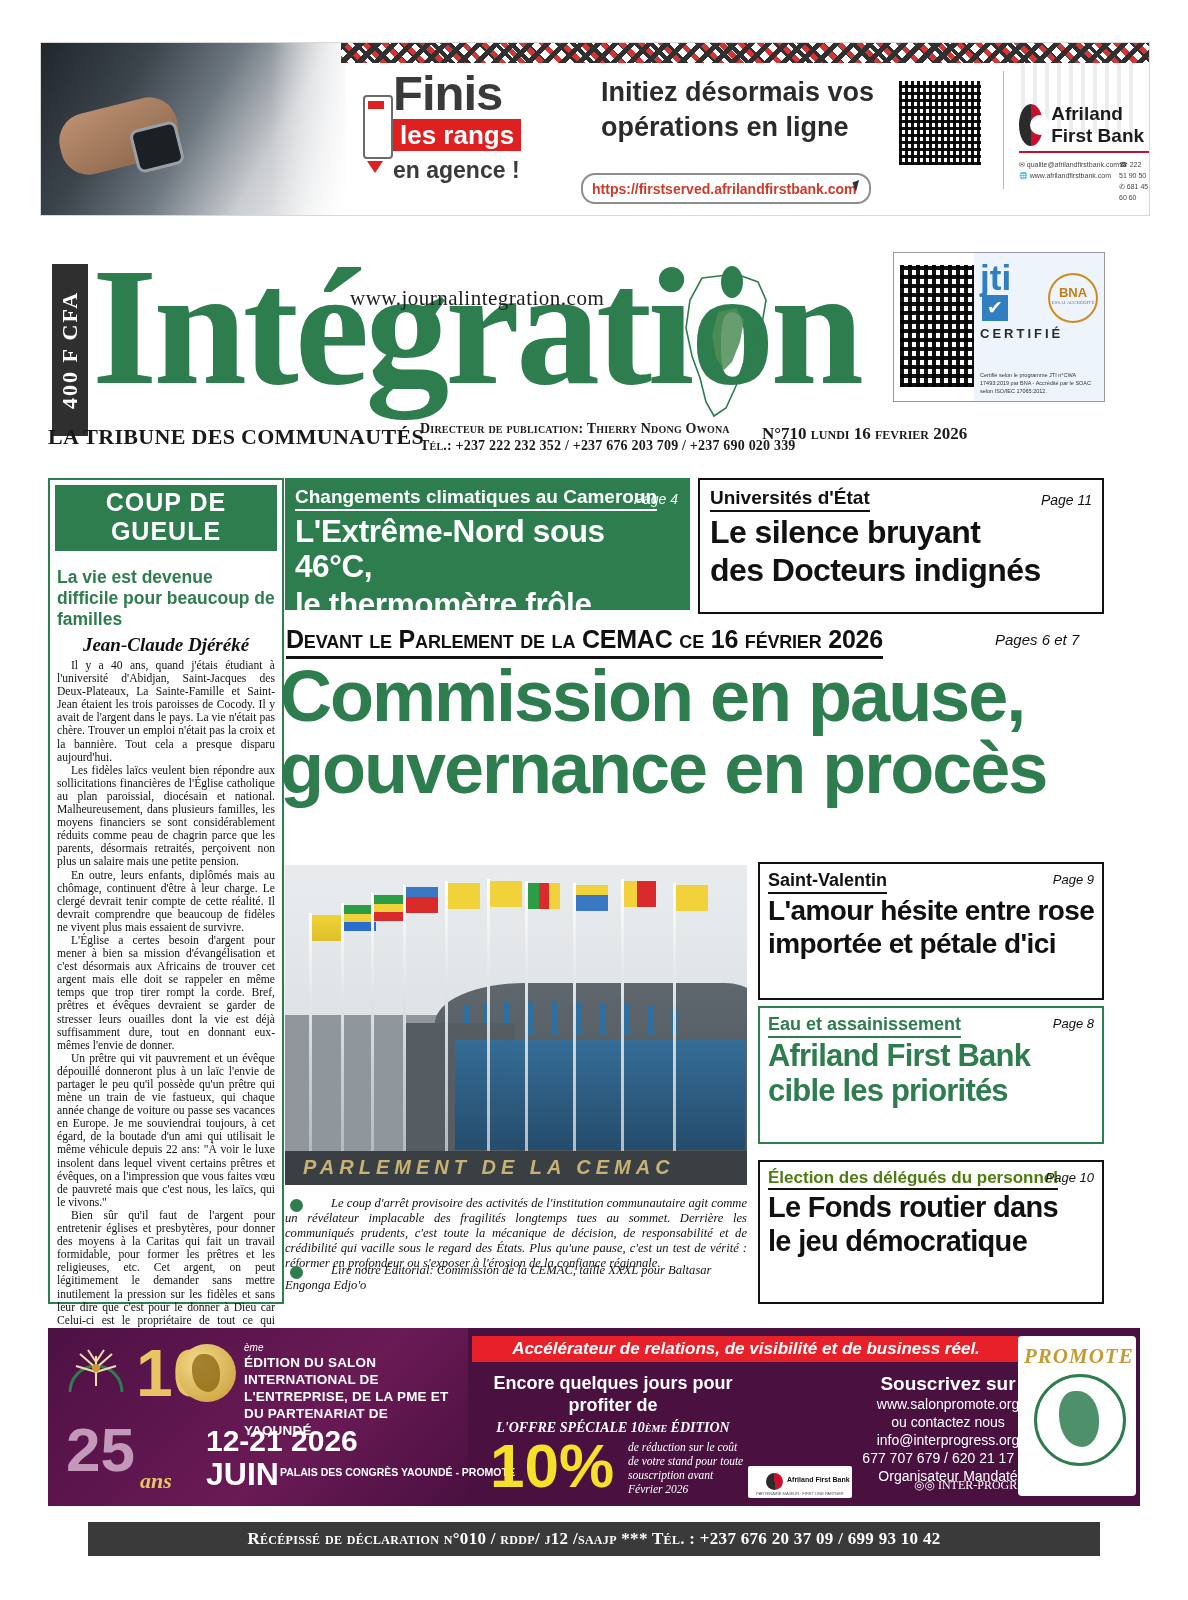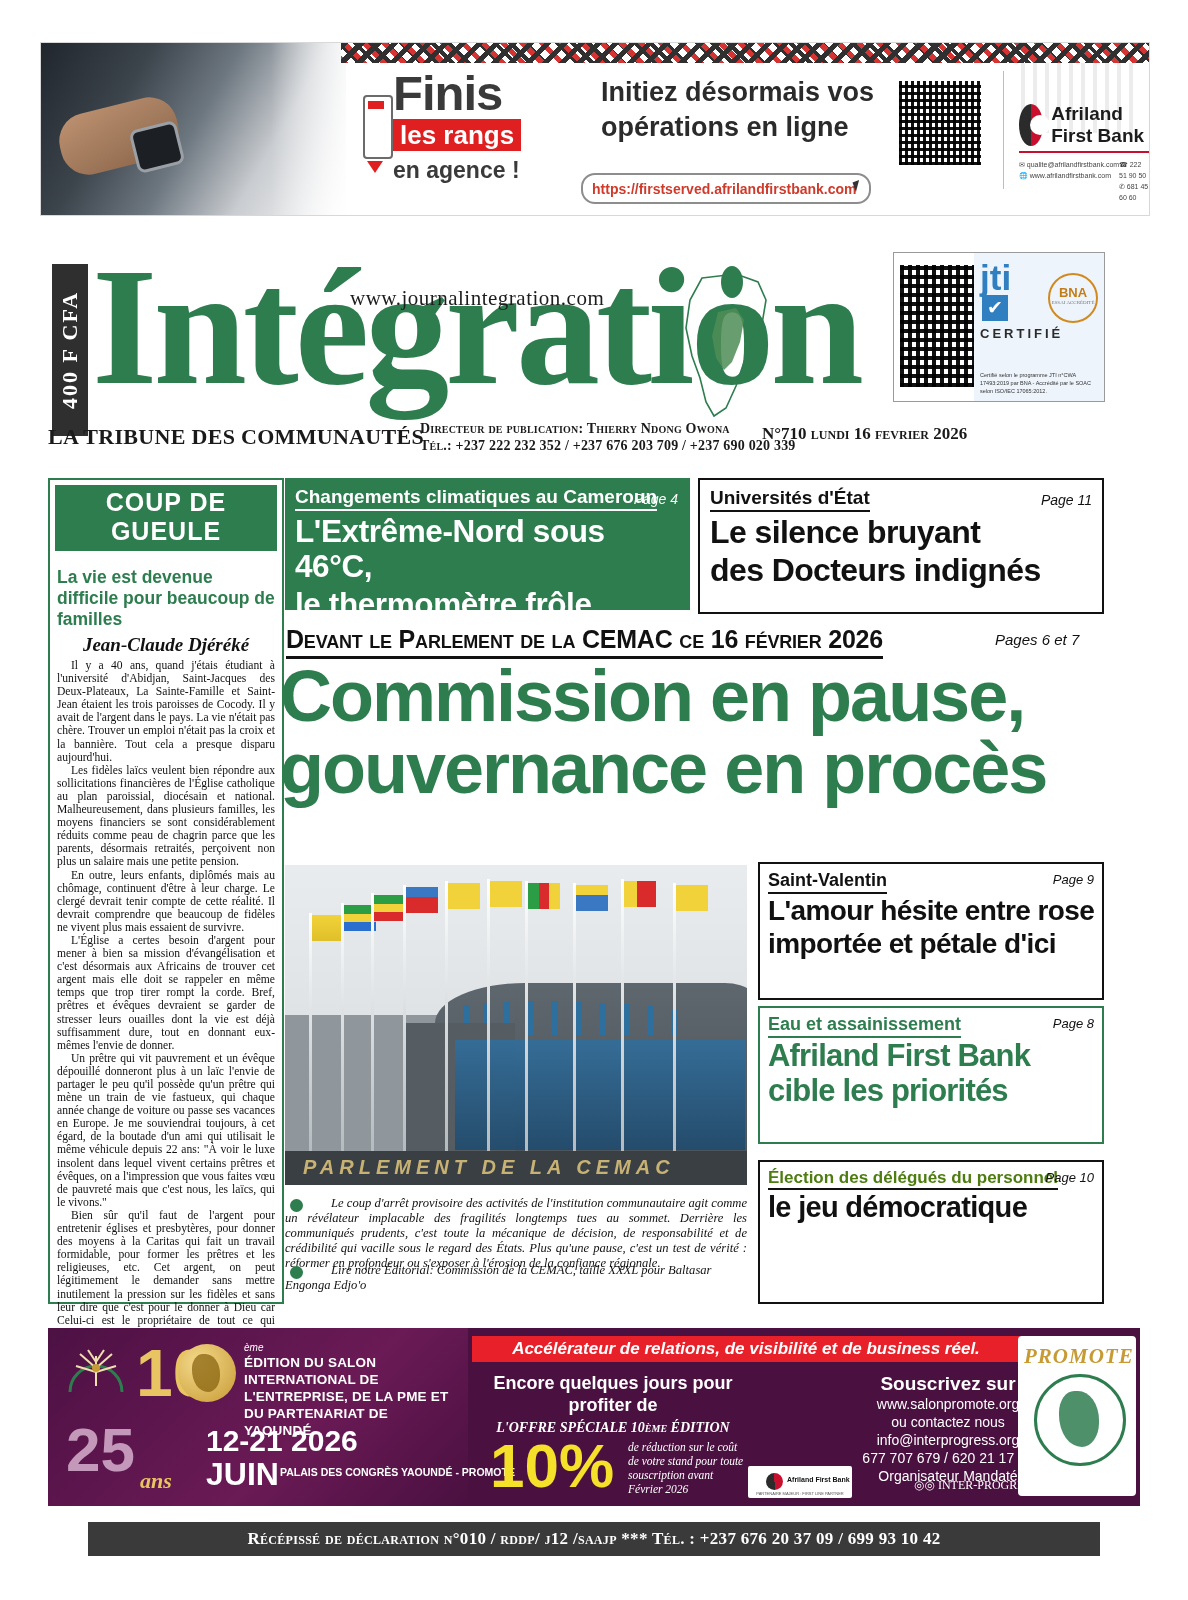--- a/index.html
+++ b/index.html
@@ -376,20 +376,21 @@
   <div class="rt2">
     <div class="kicker">Eau et assainissement</div>
     <div class="pg">Page 8</div>
     <div class="hl">Afriland First Bank</div>
     <div class="hl">cible les priorités</div>
   </div>
 
   <div class="rt3">
     <div class="kicker">Élection des délégués du personnel</div>
     <div class="pg">Page 10</div>
+    <div class="hl">Le Fonds routier dans</div>
     <div class="hl">le jeu démocratique</div>
   </div>
 
   <div class="botad">
     <div class="botad-left"></div>
 
     <svg class="pl-logo" viewBox="0 0 64 62">
       <path d="M6 50 A26 26 0 0 1 58 50" fill="none" stroke="#2e7d4f" stroke-width="3"></path>
       <g stroke="#f0e0b0" stroke-width="2" fill="none">
         <path d="M32 44 L32 14"></path>

